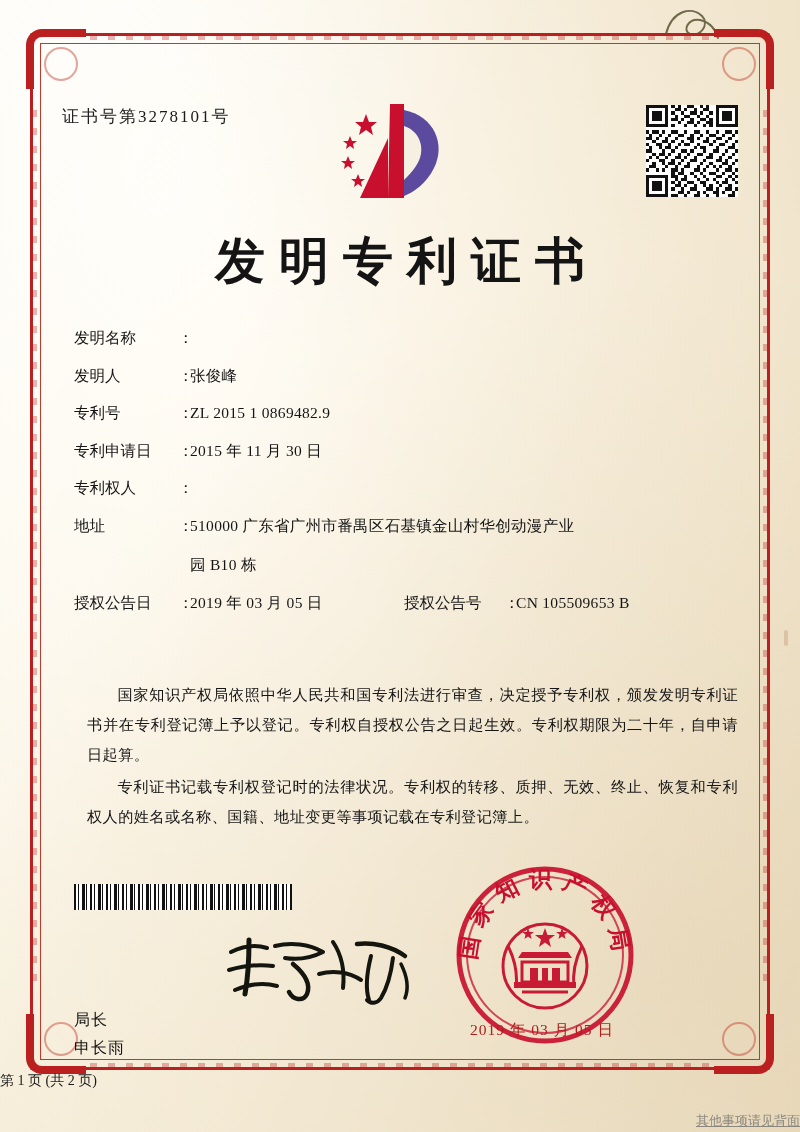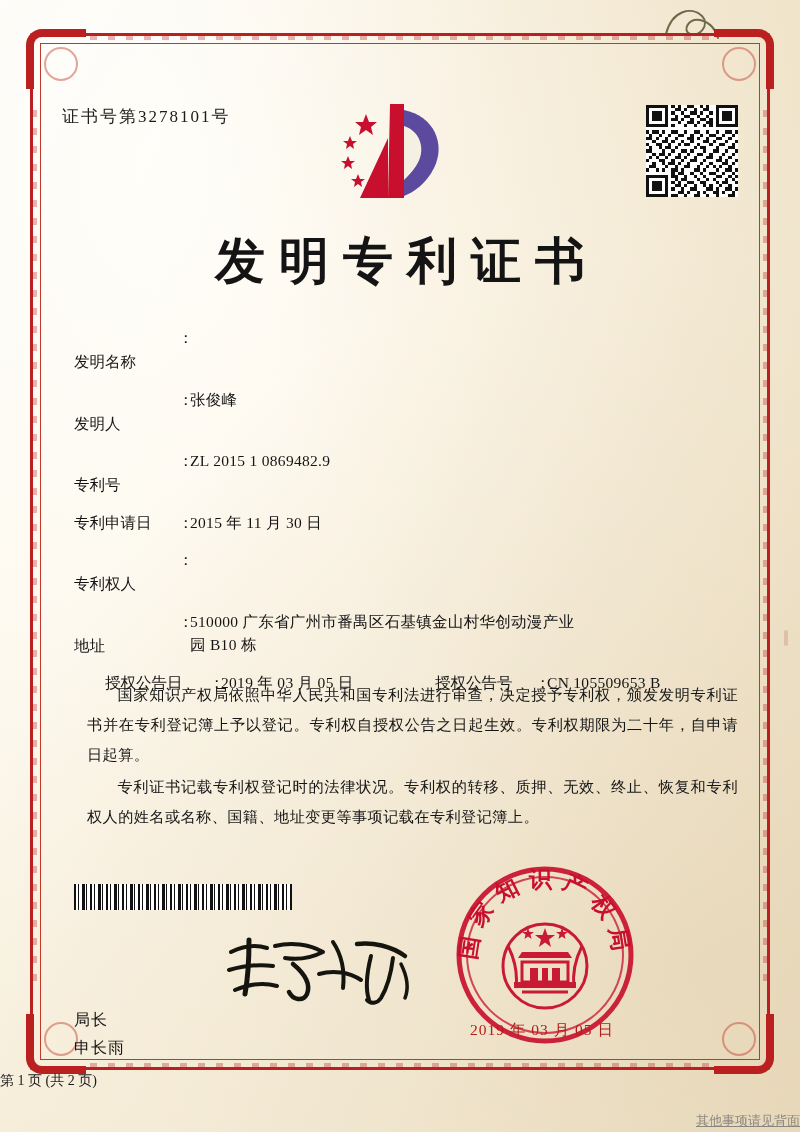--- a/index.html
+++ b/index.html
@@ -148,39 +148,38 @@
   .field-label {
     width: 104px;
     flex: 0 0 104px;
     letter-spacing: 0px;
     white-space: nowrap;
   }
   .label-spread {
     display: inline-flex;
     justify-content: space-between;
     width: 84px;
-    margin-top: 24px;
   }
   .field-colon {
     width: 12px;
     flex: 0 0 12px;
   }
   .field-value {
     flex: 1 1 auto;
     letter-spacing: .3px;
   }
   .field-value .line2 {
     display: block;
-    margin-top: 8px;
+    margin-top: 24px;
   }
   .row-two-col {
     display: flex;
     align-items: flex-start;
   }
-  .col-a { width: 330px; display: flex; margin-left: 31px; }
+  .col-a { width: 330px; display: flex; }
   .col-b { display: flex; }
   .col-b .field-label { width: 100px; flex: 0 0 100px; }
 
   
   .paragraphs {
     position: absolute;
     left: 74px;
     right: 62px;
     top: 680px;
     font-size: 15.2px;

